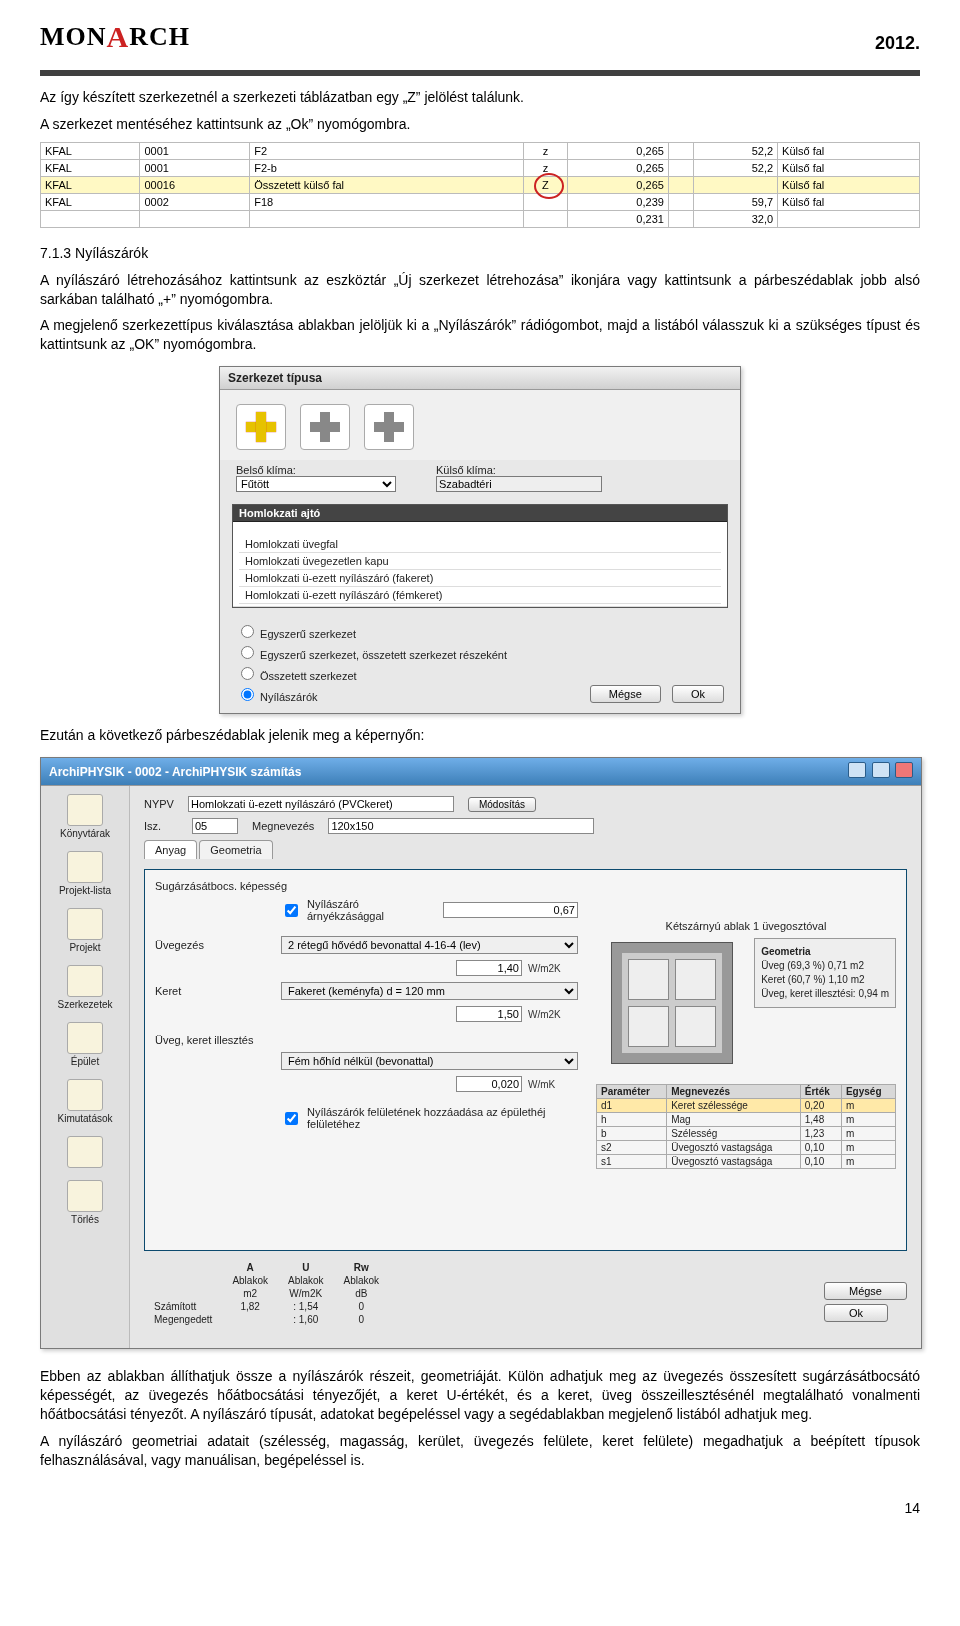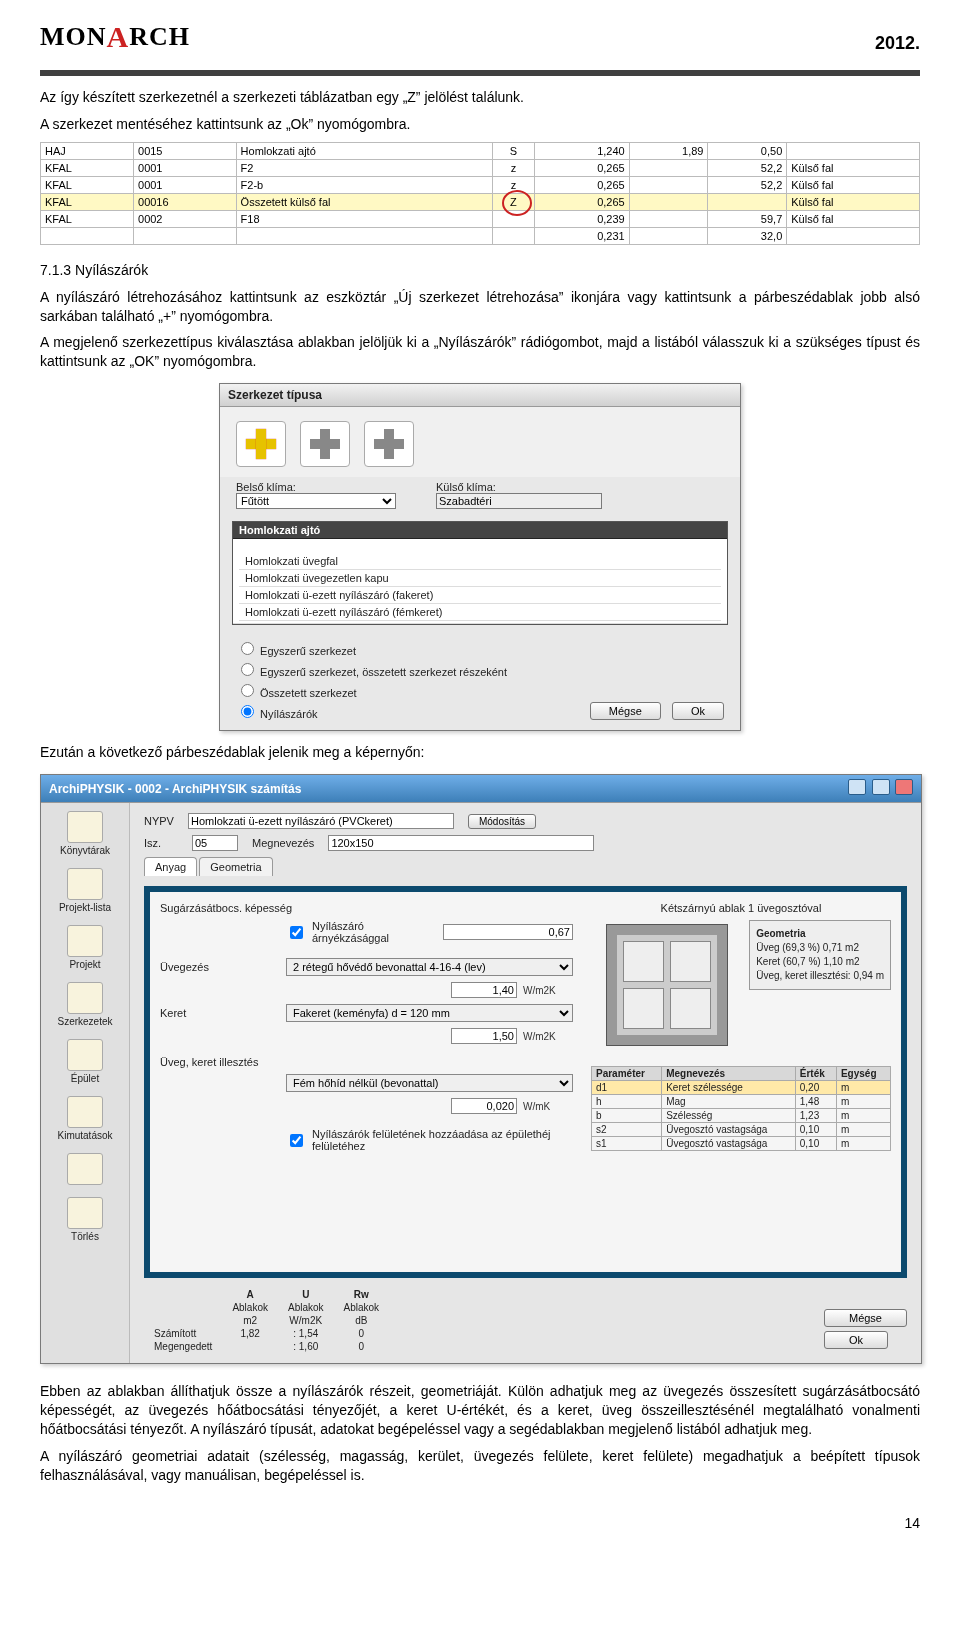--- a/index.html
+++ b/index.html
@@ -187,39 +187,39 @@
   }
   .dlg2 .sidebar .sbitem {
     display:flex; flex-direction:column; align-items:center; gap:2px;
   }
   .dlg2 .sidebar .sbitem .sicon {
     width:34px; height:30px; border:1px solid #aaa; background:#f8f3dd;
     border-radius:3px;
   }
   .dlg2 .main {
     flex:1;
-    padding: 10px 14px 10px 14px;
+    padding: 10px 14px 22px 14px;
     position: relative;
   }
   .dlg2 .toprow {
     display:flex; align-items:center; gap:14px; margin-bottom:6px;
   }
   .dlg2 .toprow input[type=text] {
     font-size:11px; border:1px solid #888;
   }
   .dlg2 .tabs { display:flex; gap:2px; margin:6px 0 10px 0; }
   .dlg2 .tabs .tab {
     padding:3px 10px; border:1px solid #999;
     border-bottom:none; background:#f2f2f2;
     border-radius:4px 4px 0 0;
     font-size:11px;
   }
   .dlg2 .tabs .tab.active { background:#fff; }
   .dlg2 .panel {
-    border:6px solid #0c4a6e;
+    border:1px solid #0c4a6e;
     background:#f5f5f5;
     padding:10px;
     display:flex;
     gap:18px;
     min-height:360px;
   }
   .dlg2 .panel .col { flex:1; display:flex; flex-direction:column; gap:6px; font-size:11px; }
   .dlg2 .panel .fieldrow { display:flex; align-items:center; gap:6px; }
   .dlg2 .panel .fieldrow label { width:120px; }
   .dlg2 .panel .fieldrow select,
@@ -291,30 +291,20 @@
       <span>MON</span><span class="red">A</span><span>RCH</span>
     </div>
     <div class="year">2012.</div>
   </div>
 
   <p class="body-text">Az így készített szerkezetnél a szerkezeti táblázatban egy „Z” jelölést találunk.</p>
   <p class="body-text">A szerkezet mentéséhez kattintsunk az „Ok” nyomógombra.</p>
 
   <table class="tbl1">
     <tbody id="tbl1-body">
-        <tr>
-          <td>HAJ</td>
-          <td>0015</td>
-          <td>Homlokzati ajtó</td>
-          <td style="text-align: center;">S</td>
-          <td style="text-align: right;">1,240</td>
-          <td style="text-align: right;">1,89</td>
-          <td style="text-align: right;">0,50</td>
-          <td></td>
-        </tr>
         <tr>
           <td>KFAL</td>
           <td>0001</td>
           <td>F2</td>
           <td style="text-align: center;">z</td>
           <td style="text-align: right;">0,265</td>
           <td style="text-align: right;"></td>
           <td style="text-align: right;">52,2</td>
           <td>Külső fal</td>
         </tr>
@@ -505,21 +495,21 @@
               <input type="text" value="0,020" style="">
               <span class="unit">W/mK</span>
             </div>
             <div class="fieldrow" style="margin-top:8px;">
               <label></label>
               <input type="checkbox" checked="" style="">
               <span style="flex:1;">Nyílászárók felületének hozzáadása az épülethéj felületéhez</span>
             </div>
           </div>
 
-          <div class="col" style="max-width:300px;">
+          <div class="col" style="max-width:300px;margin-top:40px;">
             <div style="text-align:center; font-size:11px;">Kétszárnyú ablak 1 üvegosztóval</div>
             <div style="display:flex; gap:6px; align-items:flex-start;">
               <div class="winico">
                 <div class="frame">
                     <div></div>
                     <div></div>
                     <div></div>
                     <div></div>
                   </div>
               </div>

